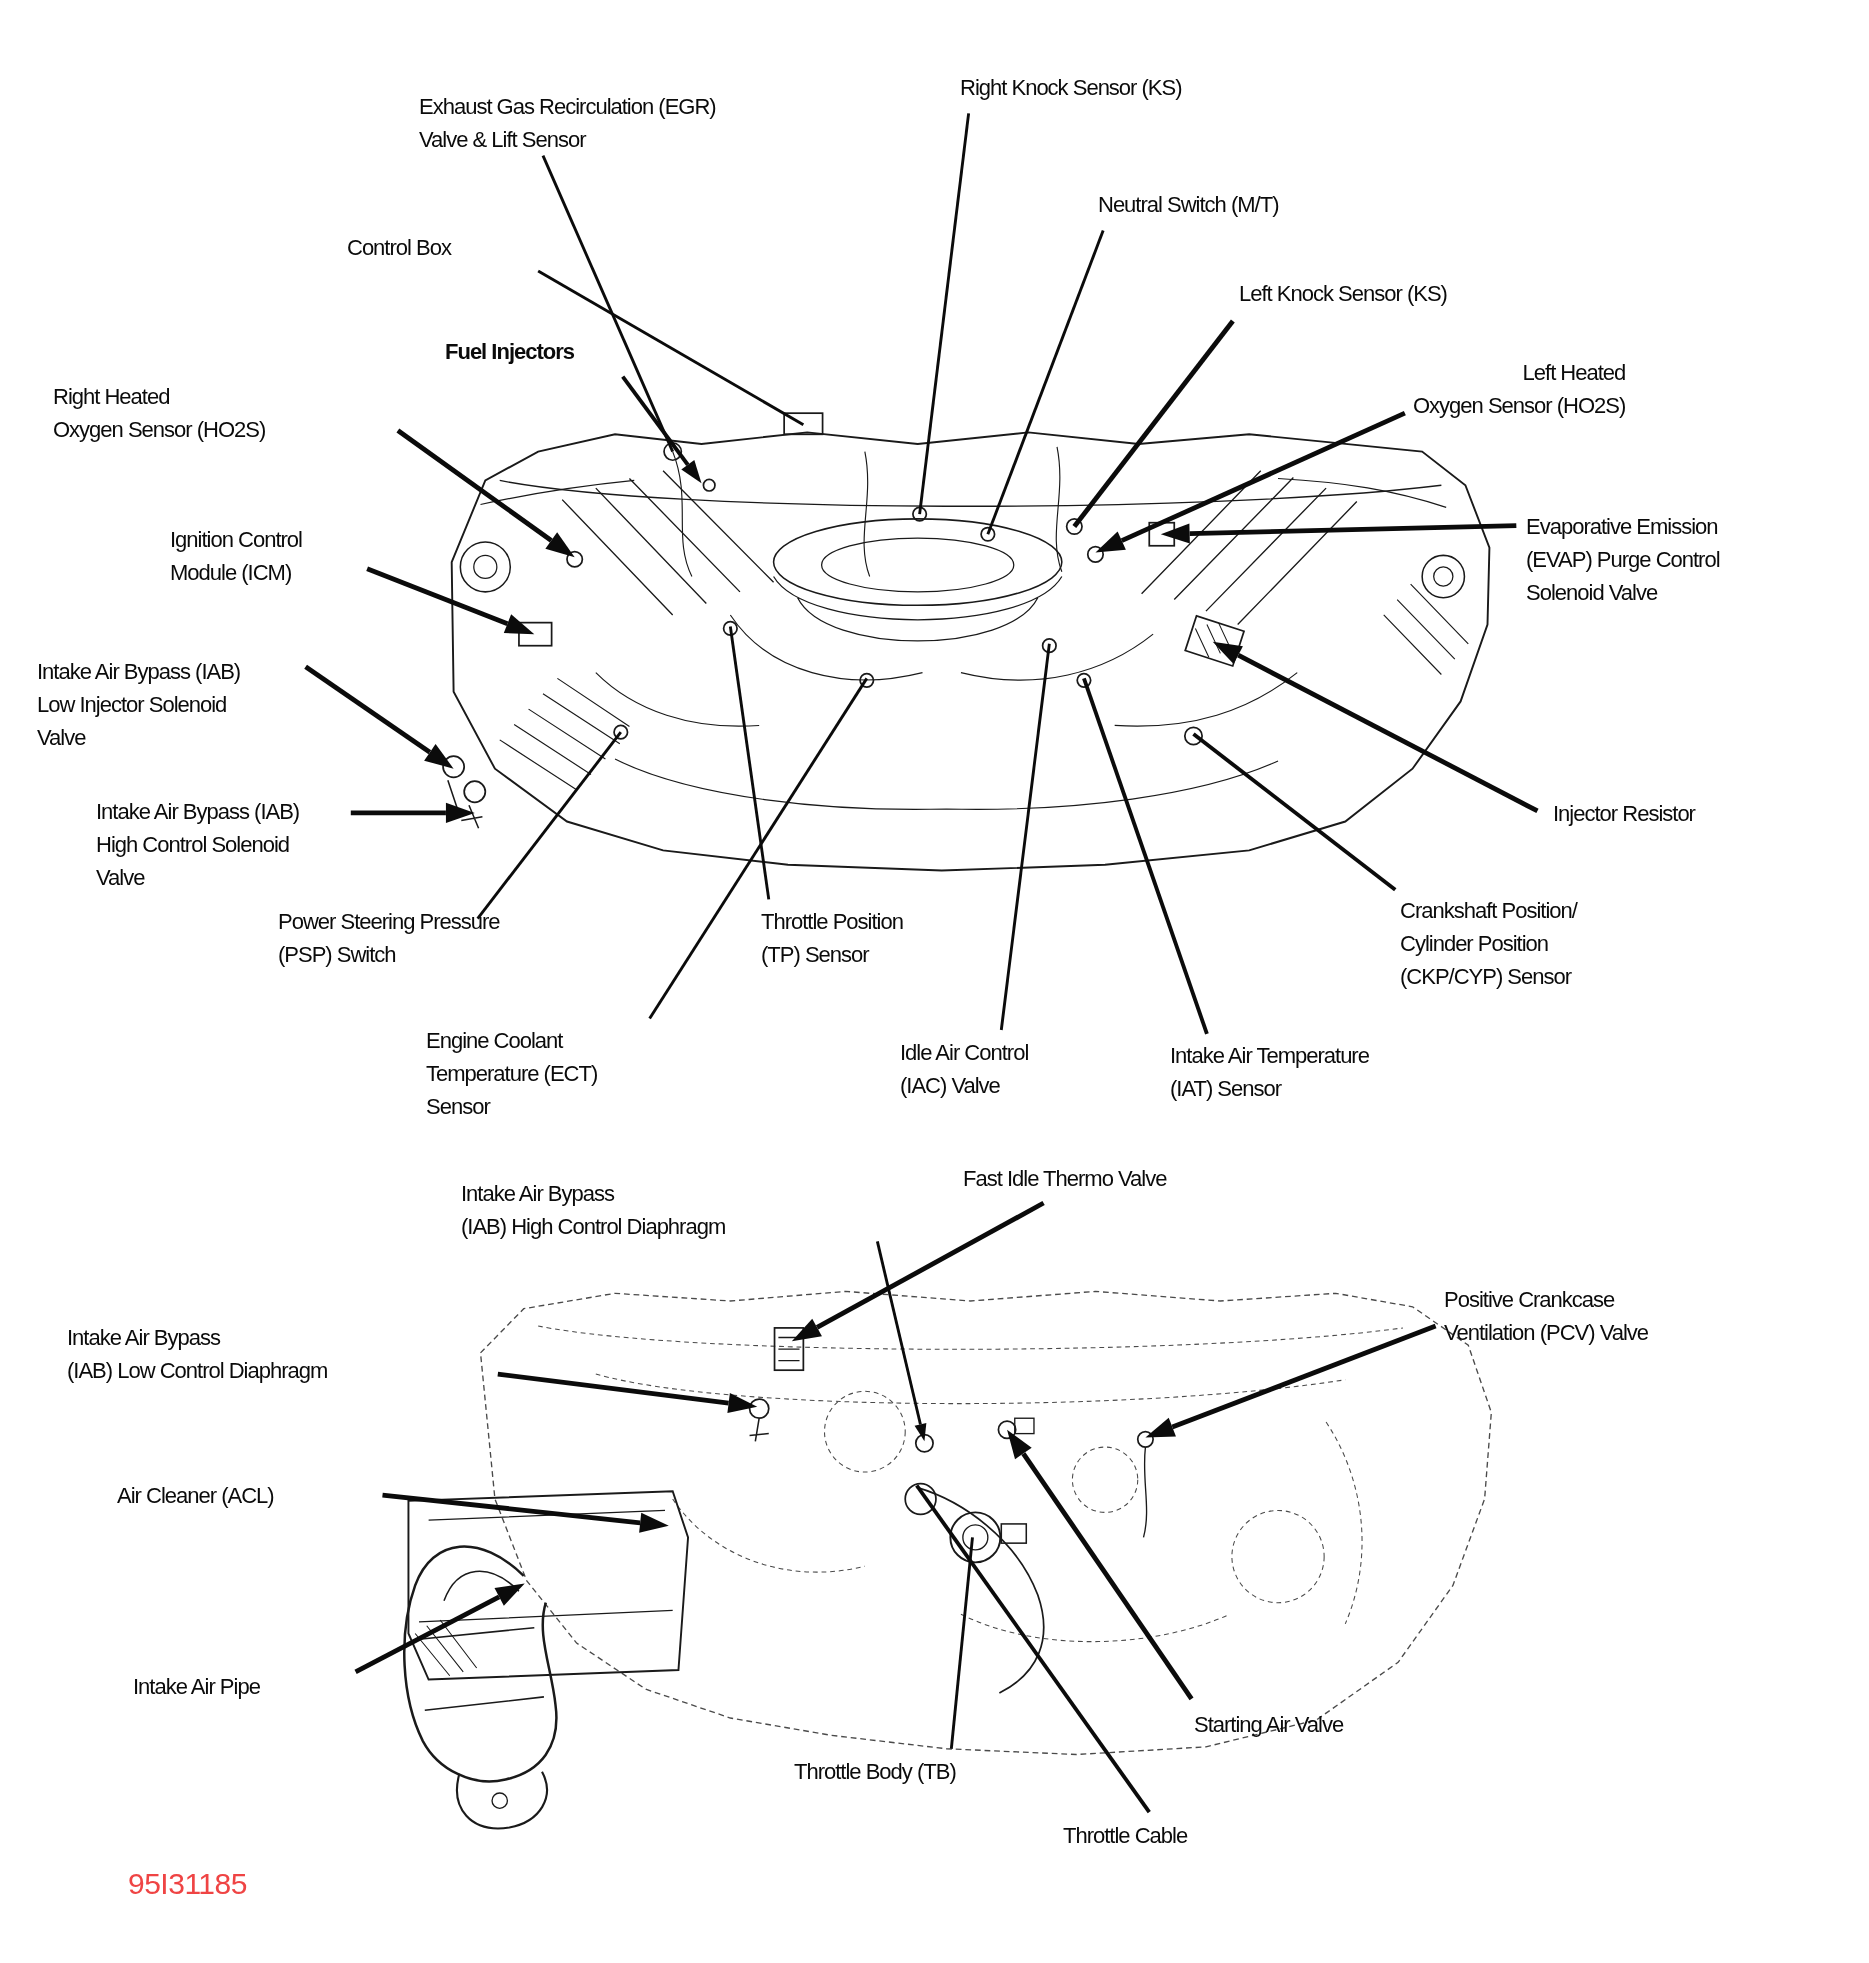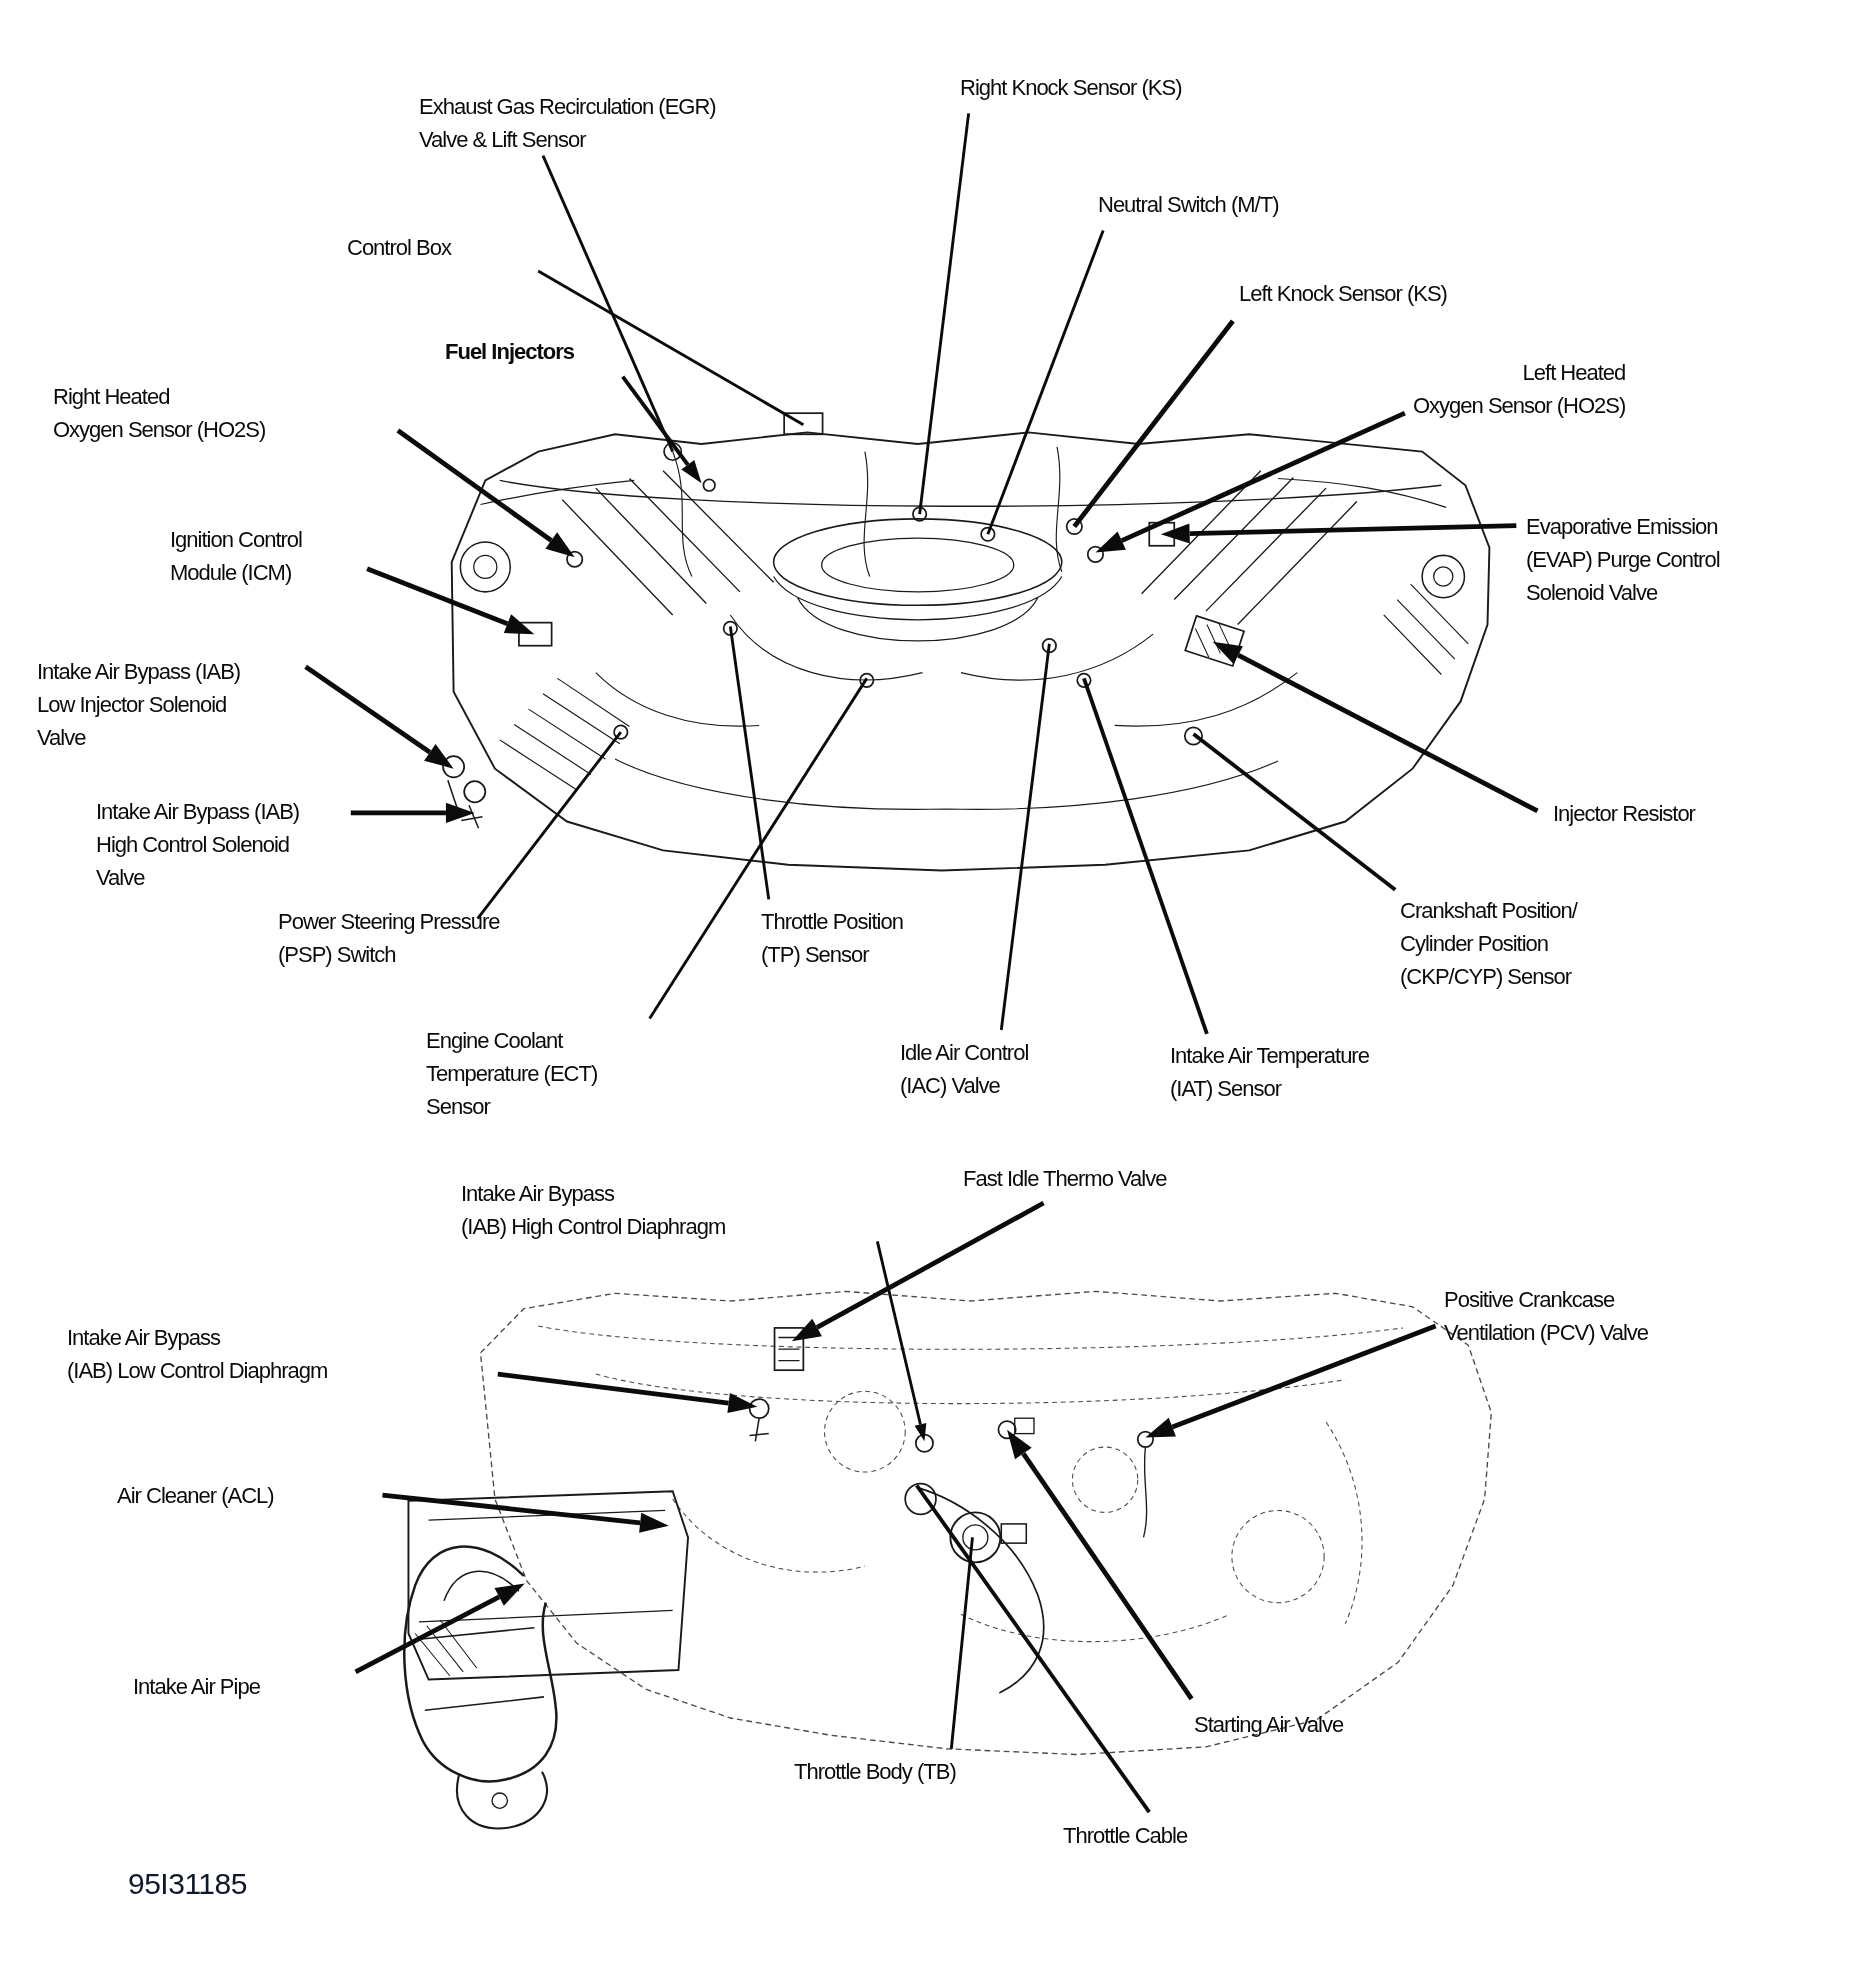--- a/index.html
+++ b/index.html
@@ -15,21 +15,21 @@
     position:absolute;
     color:#0b0b0b;
     font-size:22px;
     line-height:33px;
     letter-spacing:-1px;
     white-space:nowrap;
   }
   .label .line{white-space:nowrap;}
   #figure-id{
     position:absolute;
-    color:#0f172a;
+    color:#ef4444;
     font-size:30px;
     letter-spacing:-0.5px;
   }
   .engine-line{stroke:#1a1a1a;fill:none;}
   .engine-faint{stroke:#4a4a4a;fill:none;}
 </style>
 </head>
 <body>
 
 <div id="canvas">

